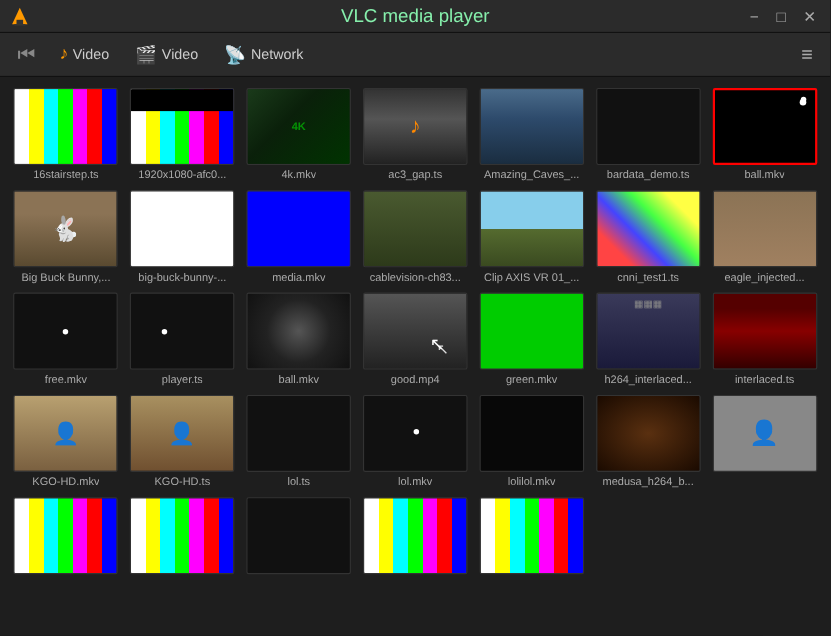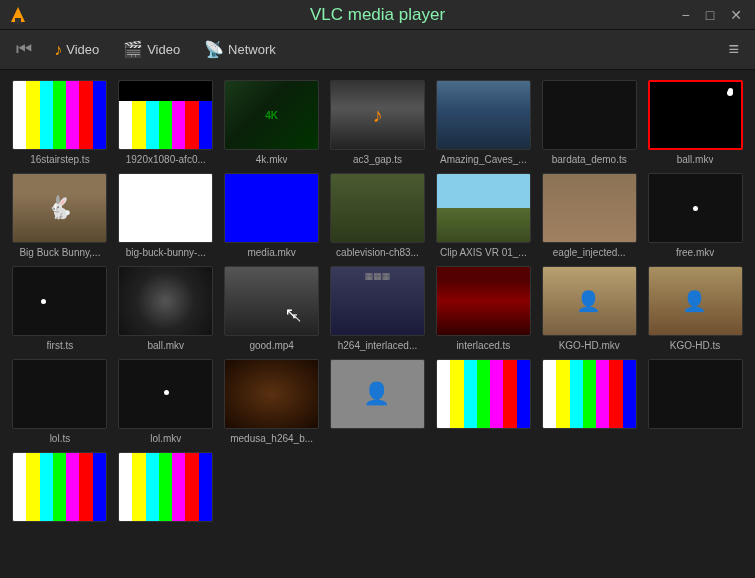--- a/index.html
+++ b/index.html
@@ -295,47 +295,55 @@
     <div class="grid-item">
       <div class="thumb" style="background:linear-gradient(180deg,#4a5a30 0%,#2d3a1a 100%);">
       </div>
       <span class="file-label">cablevision-ch83...</span>
     </div>
     <div class="grid-item">
       <div class="thumb" style="background:linear-gradient(180deg,#87CEEB 0%,#87CEEB 50%,#556B2F 50%,#3a4a20 100%);"></div>
       <span class="file-label">Clip AXIS VR 01_...</span>
     </div>
     <div class="grid-item">
+      <div class="thumb" style="background:linear-gradient(45deg,#ff4444 20%,#4444ff 40%,#44ff44 60%,#ffff44 80%);"></div>
+      <span class="file-label">cnni_test1.ts</span>
+    </div>
+    <div class="grid-item">
       <div class="thumb" style="background:linear-gradient(180deg,#8B7355 0%,#a08060 100%);"></div>
       <span class="file-label">eagle_injected...</span>
     </div>
 
     <div class="grid-item">
       <div class="thumb" style="background:#111;position:relative;">
         <span style="position:absolute;width:5px;height:5px;background:#fff;border-radius:50%;"></span>
       </div>
       <span class="file-label">free.mkv</span>
     </div>
     <div class="grid-item">
       <div class="thumb" style="background:#111;position:relative;">
         <span style="position:absolute;left:30%;width:5px;height:5px;background:#fff;border-radius:50%;"></span>
       </div>
-      <span class="file-label">first.ts</span>
+      <span class="file-label">player.ts</span>
     </div>
     <div class="grid-item">
       <div class="thumb disc" style="background:radial-gradient(circle,#555 0%,#222 50%,#111 100%);"></div>
       <span class="file-label">ball.mkv</span>
     </div>
     <div class="grid-item">
       <div class="thumb road-cursor" style="background:linear-gradient(180deg,#555 0%,#222 100%);position:relative;">
         <span style="position:absolute;bottom:10px;right:16px;color:#ddd;font-size:13px;">↖</span>
       </div>
       <span class="file-label">good.mp4</span>
     </div>
     <div class="grid-item">
+      <div class="thumb green-solid" style="background:#00cc00;"></div>
+      <span class="file-label">green.mkv</span>
+    </div>
+    <div class="grid-item">
       <div class="thumb" style="background:linear-gradient(180deg,#3a3a5a 0%,#1a1a3a 100%);position:relative;">
         <span style="color:#888;font-size:9px;position:absolute;top:4px;left:2px;right:2px;text-align:center;">▦▦▦</span>
       </div>
       <span class="file-label">h264_interlaced...</span>
     </div>
     <div class="grid-item">
       <div class="thumb" style="background:linear-gradient(180deg,#500 20%,#800 50%,#300 100%);"></div>
       <span class="file-label">interlaced.ts</span>
     </div>
 
@@ -355,20 +363,24 @@
       <div class="thumb dark" style="background:#111;"></div>
       <span class="file-label">lol.ts</span>
     </div>
     <div class="grid-item">
       <div class="thumb" style="background:#111;position:relative;">
         <span style="position:absolute;top:30px;left:45px;width:5px;height:5px;background:#fff;border-radius:50%;"></span>
       </div>
       <span class="file-label">lol.mkv</span>
     </div>
     <div class="grid-item">
+      <div class="thumb dark" style="background:#080808;"></div>
+      <span class="file-label">lolilol.mkv</span>
+    </div>
+    <div class="grid-item">
       <div class="thumb" style="background:radial-gradient(ellipse,#5a3010 0%,#1a0a00 100%);"></div>
       <span class="file-label">medusa_h264_b...</span>
     </div>
 
     <div class="grid-item">
       <div class="thumb" style="background:#888;position:relative;">
         <span style="font-size:22px;position:absolute;">👤</span>
       </div>
       <span class="file-label"></span>
     </div>

